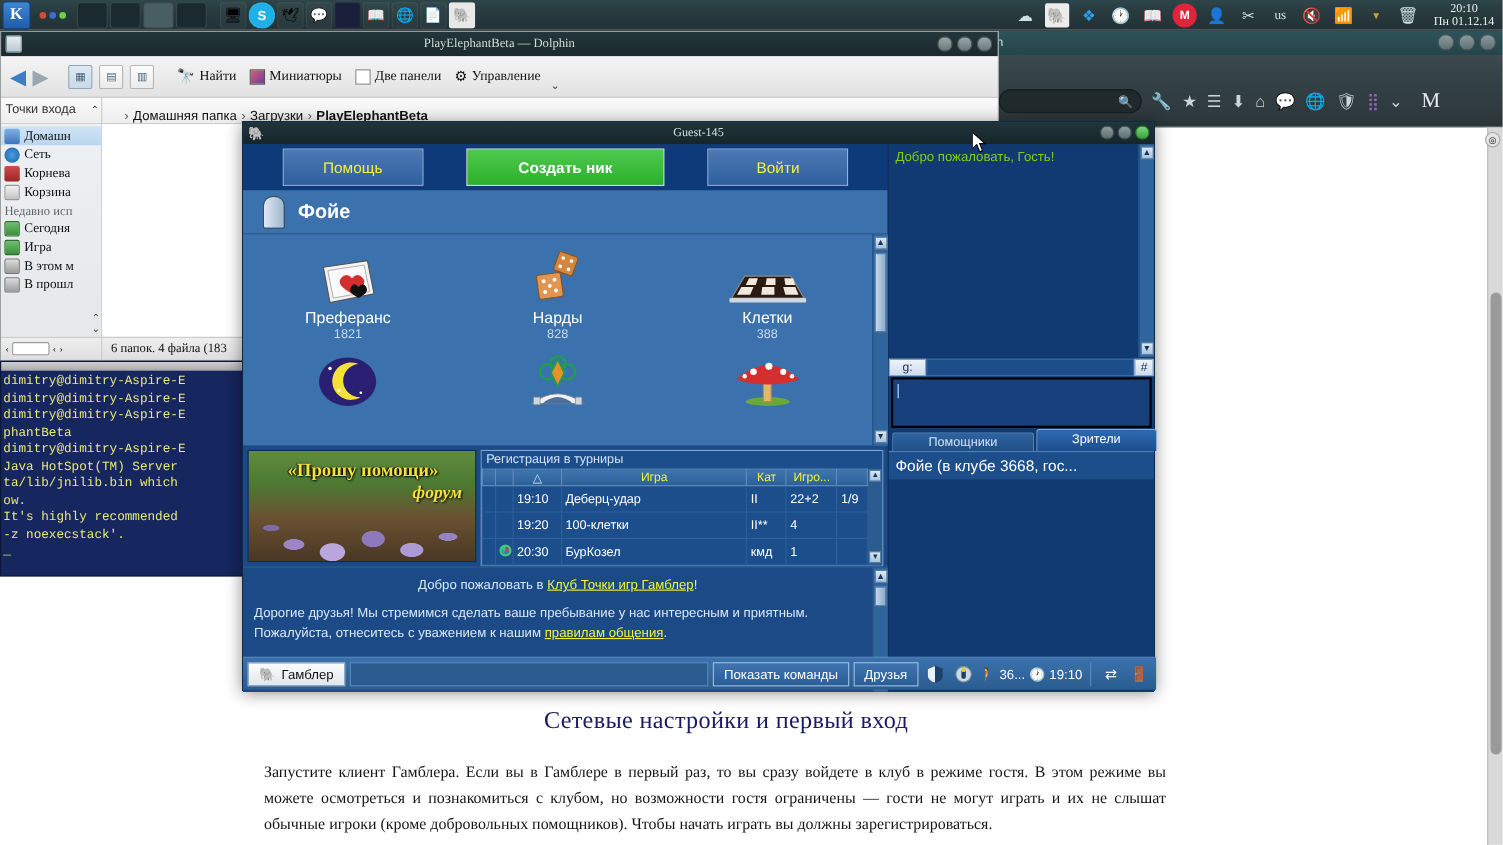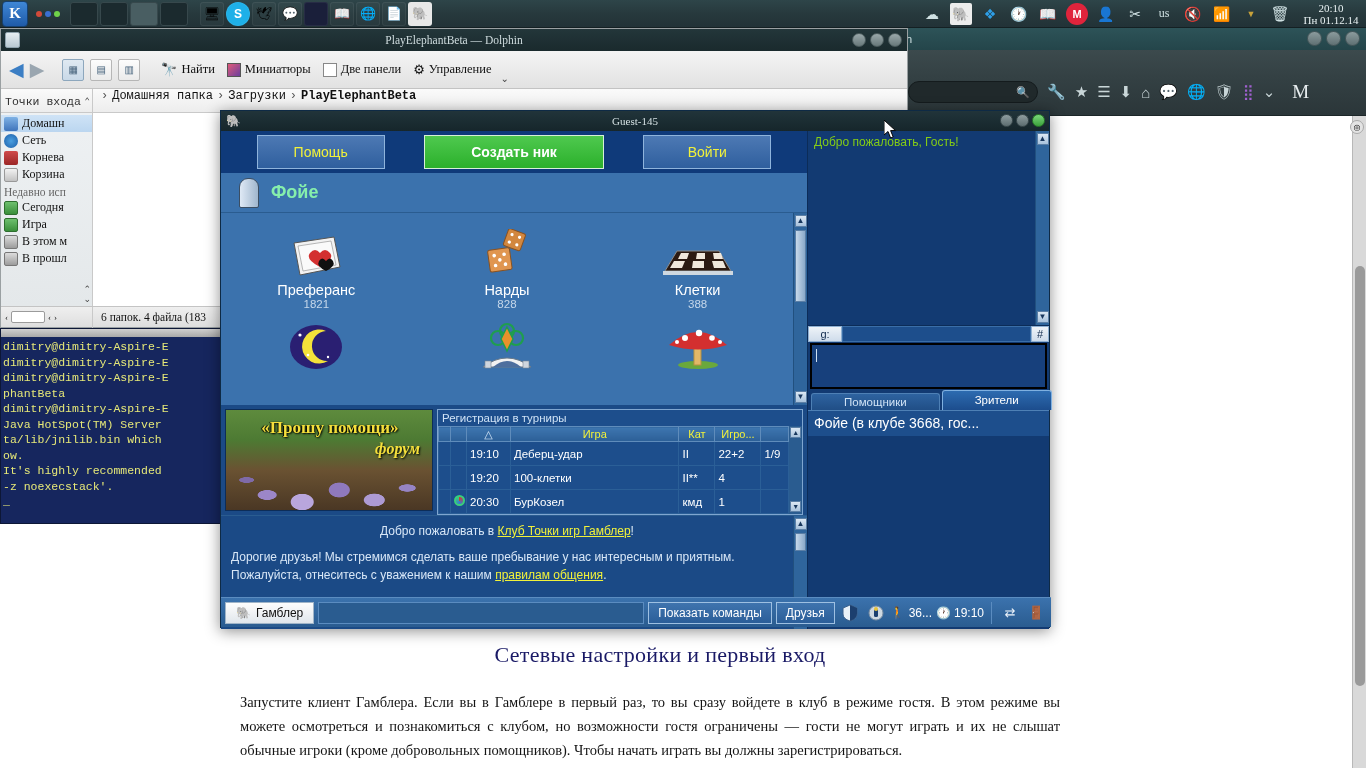--- a/index.html
+++ b/index.html
@@ -147,22 +147,22 @@
   }
   #dolphin .navarrow { font-size:19px; color:#3b7ec4; }
   #dolphin .viewbtn {
     width:22px;height:22px;border:1px solid #b6b6b6; border-radius:2px;
     background:linear-gradient(to bottom,#fdfdfd,#ebebeb);
     display:flex;align-items:center;justify-content:center; font-size:10px; color:#46637c;
   }
   #dolphin .viewbtn.on { background:linear-gradient(to bottom,#dfe9f2,#c9d9e8); border-color:#8da7bd;}
   #dolphin .crumbbar {
     height:24px; background:linear-gradient(to bottom,#fafafa,#ededed);
-    display:flex; align-items:flex-start; font-size:12px; color:#111;
-    font-family:Liberation Mono, monospace; border-bottom:1px solid #c9c9c9;
+    display:flex; align-items:flex-end; font-size:12px; color:#111;
+    font-family:Liberation Sans, sans-serif; border-bottom:1px solid #c9c9c9;gap:12px;
   }
   #dolphin .places-head {
     width:92px; padding-left:4px; color:#333; font-size:11.5px;
     border-right:1px solid #c9c9c9; height:24px; display:flex; align-items:center;
     position:relative; overflow:hidden; white-space:nowrap;
   }
   #dolphin .crumbs { display:flex; align-items:center; gap:4px; padding-left:8px; }
   #dolphin .crumbs .sep { color:#555; }
   #dolphin .crumbs b { font-weight:bold; }
   #dolphin .body { display:flex; height:193px; background:#fff; }
@@ -255,21 +255,21 @@
   }
 
   .lobby-head {
     height:40px; background:#3b72ad; display:flex; align-items:center; gap:12px; padding-left:18px;
     border-bottom:1px solid #2a5c90;
   }
   .lobby-head .door {
     width:20px;height:30px; border-radius:9px 9px 2px 2px;
     background:linear-gradient(to right,#dfe9f5,#9fb6cd); border:1px solid #3b4e63;
   }
-  .lobby-head .ttl { color:#86efac; font-size:18px; font-weight:bold; }
+  .lobby-head .ttl { color:#ffffff; font-size:18px; font-weight:bold; }
 
   .games {
     flex:1; background:#3b72ad; position:relative; display:flex;
   }
   .games-inner { flex:1; display:flex; flex-wrap:wrap; align-content:flex-start; padding-top:12px;}
   .gitem { width:33.33%; text-align:center; height:90px; }
   .gitem .gico { height:54px; display:flex; align-items:flex-end; justify-content:center; }
   .gitem .gname { color:#ffffff; font-size:14.5px; margin-top:3px; }
   .gitem .gcnt { color:#c5d7ea; font-size:11.5px; }
   .gscroll { width:14px; background:#2f659c; border-left:1px solid #21507f;

